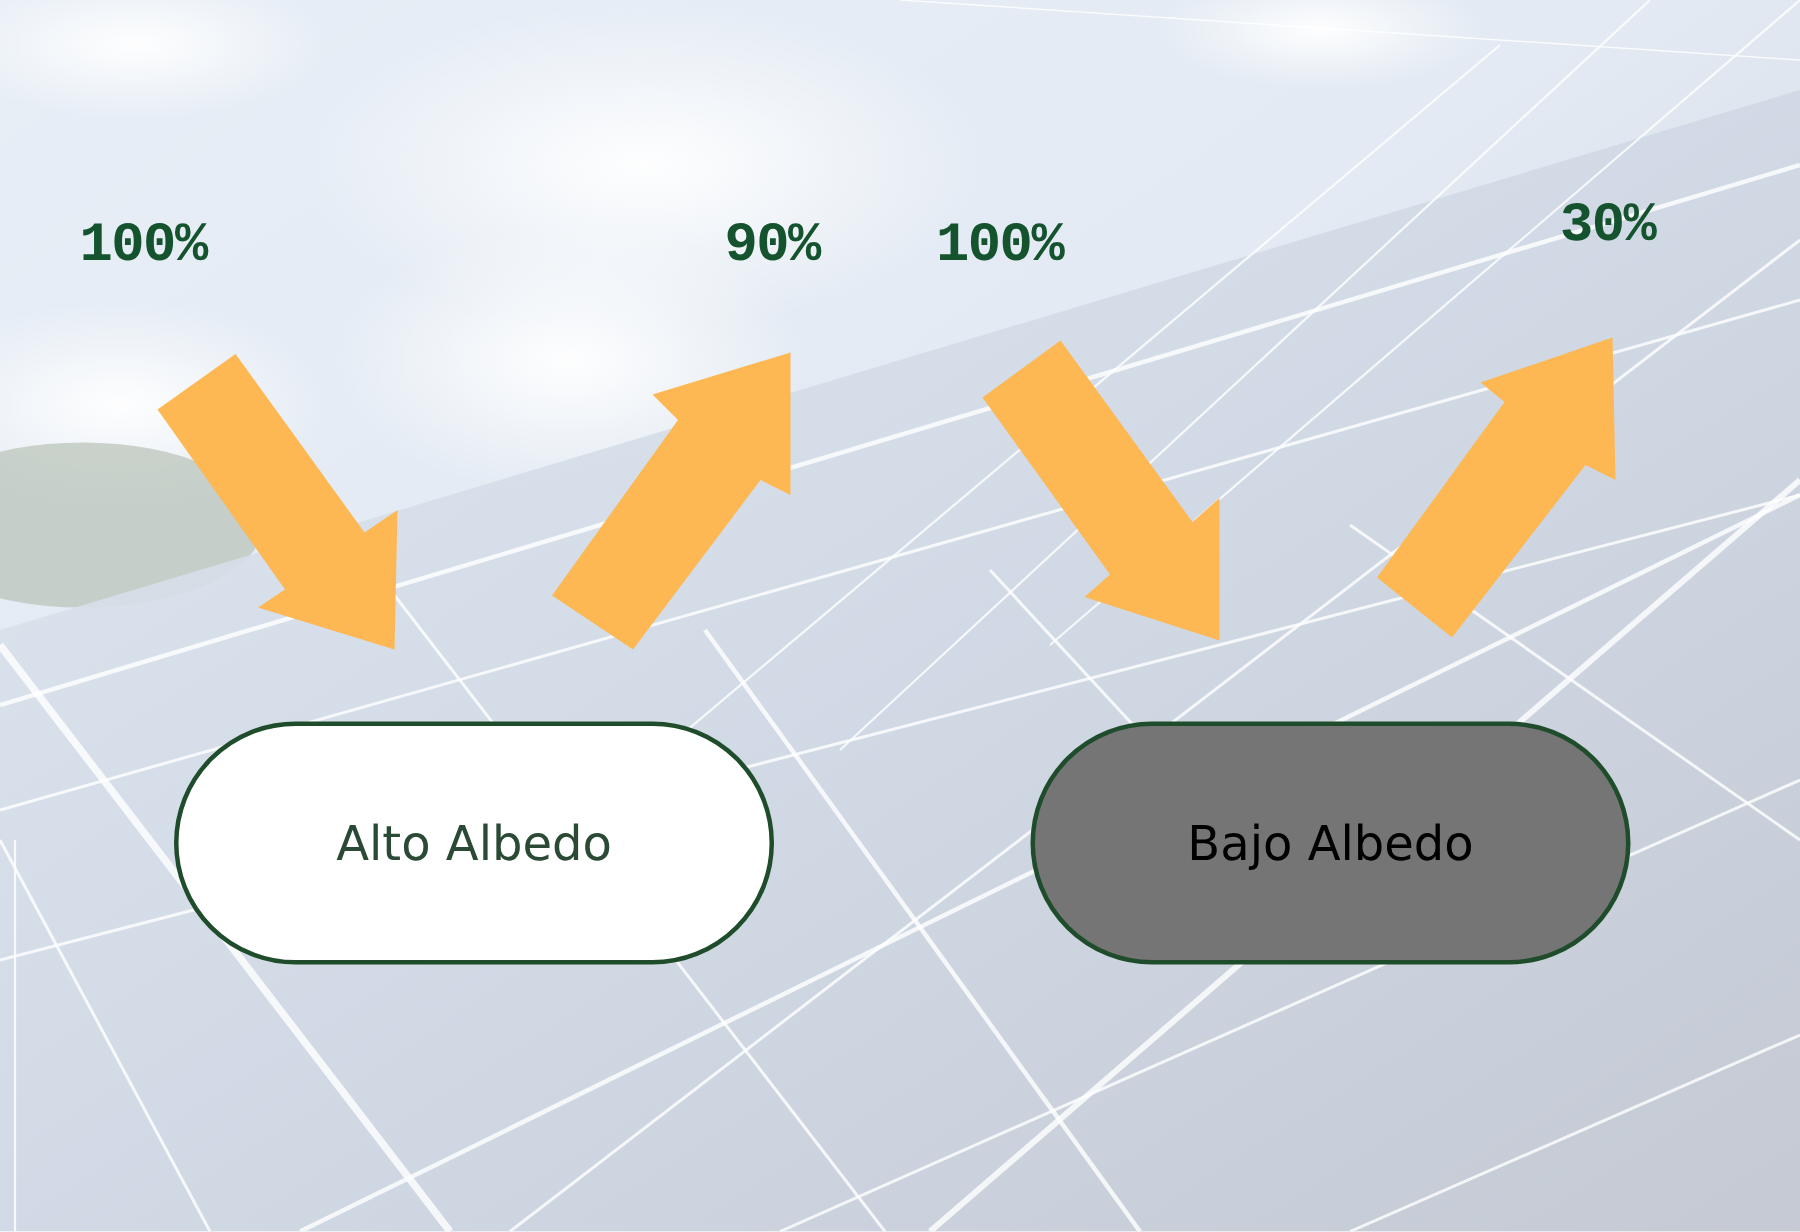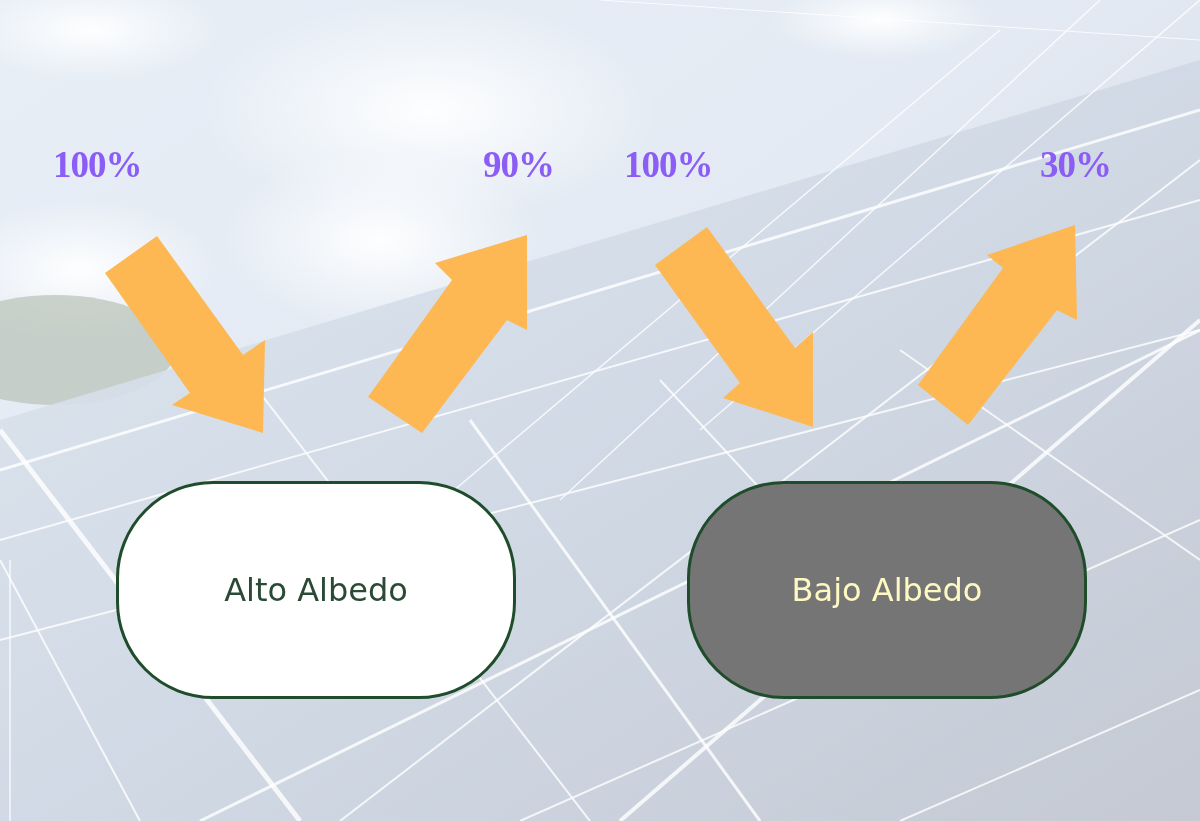--- a/index.html
+++ b/index.html
@@ -1,26 +1,26 @@
 <!DOCTYPE html>
 <html><head>
 <meta charset="utf-8">
 <style>
   html, body { margin: 0; padding: 0; }
   body { width: 1200px; height: 821px; overflow: hidden; position: relative;
          font-family: "DejaVu Sans", sans-serif; }
   .bg { position: absolute; inset: 0; width: 1200px; height: 821px; }
-  .pct { position: absolute; font-family: Liberation Serif, serif; font-weight: bold;
-         font-size: 37px; letter-spacing: -1px; color: #8b5cf6; line-height: 1; }
-  .pill { position: absolute; width: 400px; height: 218px; border-radius: 97px;
+  .pct { position: absolute; font-family: Liberation Mono, monospace; font-weight: bold;
+         font-size: 37px; letter-spacing: -1px; color: #14532d; line-height: 1; }
+  .pill { position: absolute; width: 400px; height: 162px; border-radius: 97px;
           border: 3px solid #1f4d2b; box-sizing: border-box;
           display: flex; align-items: center; justify-content: center;
           font-family: "DejaVu Sans", sans-serif; font-size: 32px; }
   .pill.high { left: 116px; top: 481px; background: #ffffff; color: #2b4a35; }
-  .pill.low  { left: 687px; top: 481px; background: #757575; color: #fef9c3; }
+  .pill.low  { left: 687px; top: 481px; background: #757575; color: #000000; }
   svg.arrows { position: absolute; left: 0; top: 0; }
 </style>
 </head>
 <body>
 
 <svg class="bg" viewBox="0 0 1200 821" xmlns="http://www.w3.org/2000/svg">
   <defs>
     <linearGradient id="sky" x1="0" y1="0" x2="1" y2="1">
       <stop offset="0" stop-color="#e7eef6"></stop>
       <stop offset="0.45" stop-color="#e3eaf3"></stop>
@@ -74,20 +74,20 @@
 <svg class="arrows" width="1200" height="821" viewBox="0 0 1200 821" xmlns="http://www.w3.org/2000/svg">
   <polygon fill="#fdb753" points="105,273 157,236 243,355 265,340 263,433 172,405 190,393"></polygon>
   <polygon fill="#fdb753" points="368,397 422,433 507,320 527,330 527,235 435,263 452,280"></polygon>
   <polygon fill="#fdb753" points="655,265 707,227 795,348 813,332 813,427 723,398 740,383"></polygon>
   <polygon fill="#fdb753" points="918,385 968,425 1057,310 1077,320 1075,225 987,255 1003,268"></polygon>
 </svg>
 
 <div class="pct" style="left:53px; top:146px;">100%</div>
 <div class="pct" style="left:483px; top:146px;">90%</div>
 <div class="pct" style="left:624px; top:146px;">100%</div>
-<div class="pct" style="left:1040px; top:146px;">30%</div>
+<div class="pct" style="left:1040px; top:133px;">30%</div>
 
 <div class="pill high">
   <span>Alto Albedo</span>
 </div>
 <div class="pill low">
   <span>Bajo Albedo</span>
 </div>
 
 </body></html>

